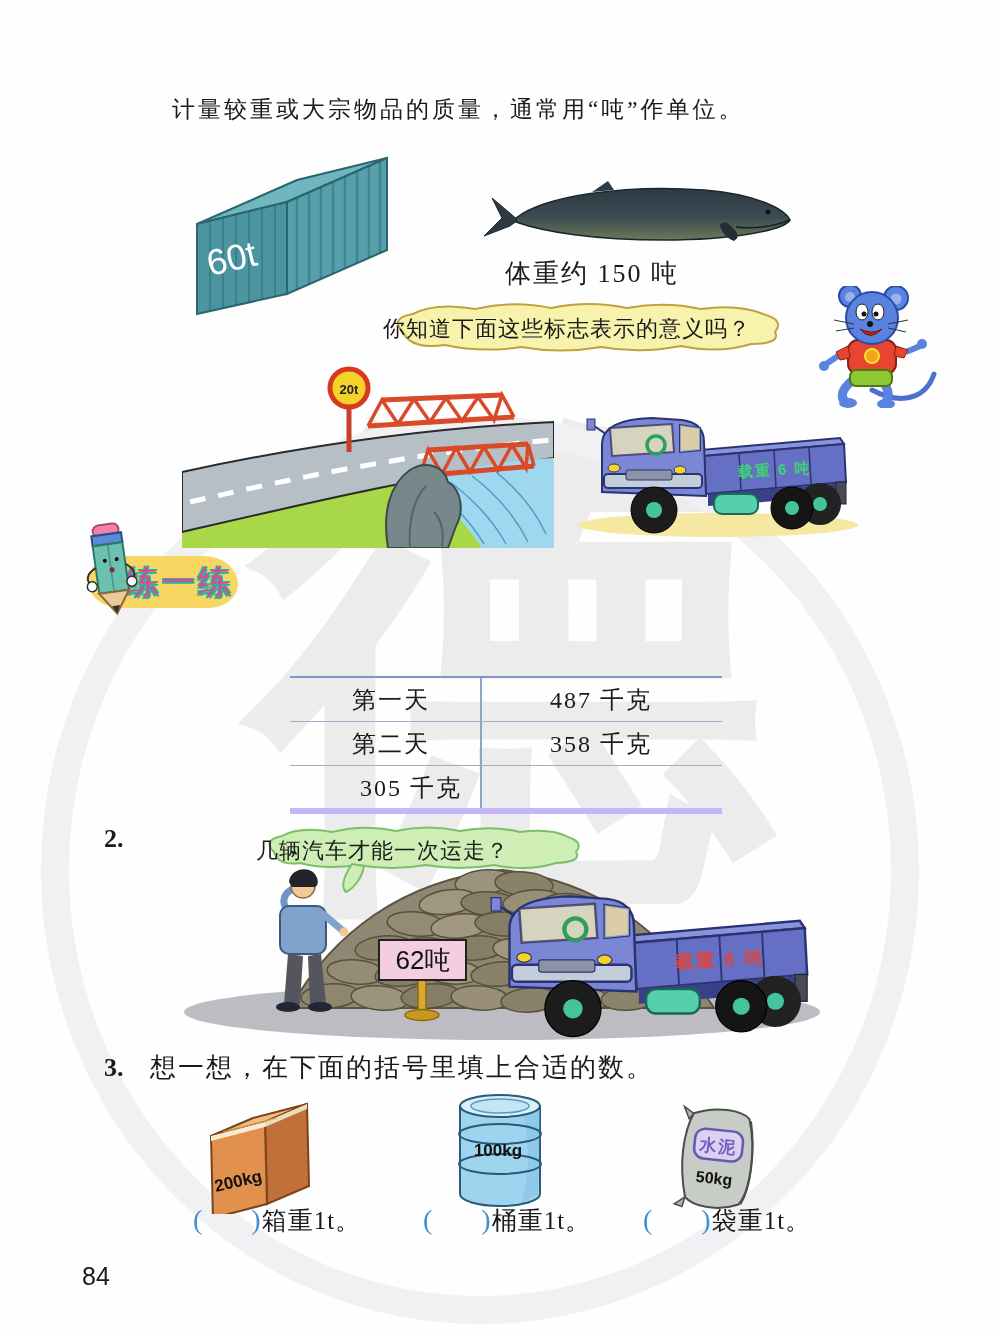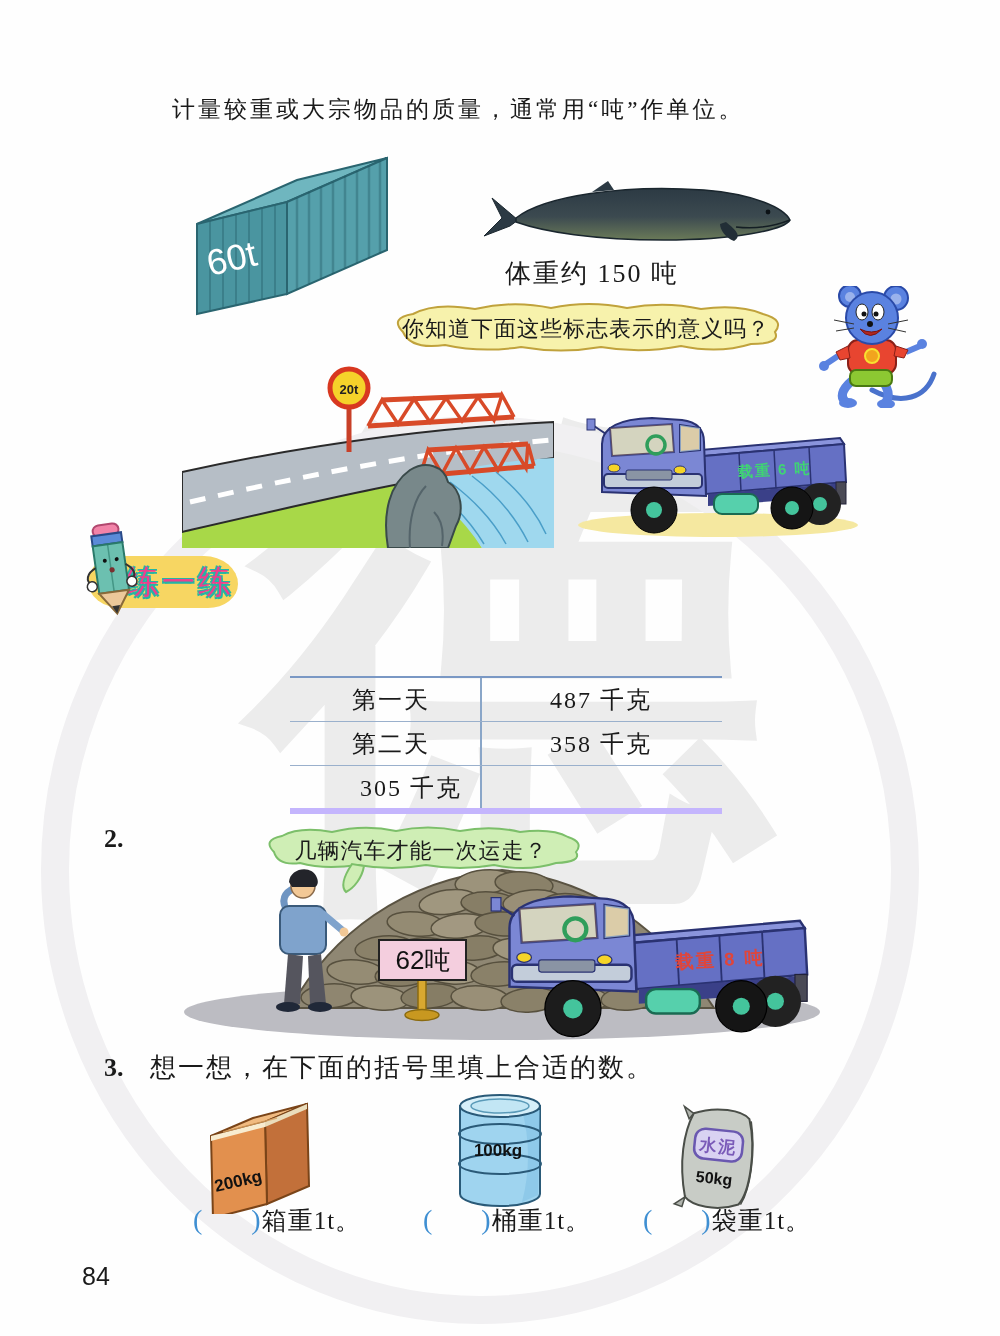--- a/index.html
+++ b/index.html
@@ -8,21 +8,21 @@
   .abs{position:absolute;}
   
   .watermark{left:250px;top:408px;font-size:520px;line-height:1;color:#ececec;
              font-weight:bold;z-index:0;user-select:none;}
   .swoosh{left:0;top:0;z-index:0;}
   .layer{z-index:2;}
   
   .intro{left:172px;top:94px;width:740px;font-size:23px;letter-spacing:3px;}
   .whale-caption{left:505px;top:256px;width:260px;text-align:left;font-size:26px;letter-spacing:2px;}
   
-  .bubble-text{position:absolute;width:100%;text-align:center;font-size:22px;letter-spacing:1px;}
+  .bubble-text{position:absolute;width:100%;text-align:left;font-size:22px;letter-spacing:1px;}
   .bubble1-wrap{left:383px;top:300px;width:406px;height:54px;}
   .bubble1-wrap .bubble-text{top:14px;}
   .bubble2-wrap{left:256px;top:824px;width:330px;height:74px;}
   .bubble2-wrap .bubble-text{top:12px;}
   
   .badge-blob{left:88px;top:556px;width:150px;height:52px;background:#f7d662;
               border-radius:30px 34px 30px 34px / 26px 28px 24px 26px;}
   .badge-label{left:126px;top:560px;font-size:33px;font-weight:normal;color:#ee3e8e;letter-spacing:3px;
                text-shadow:-1.5px -1.5px 0 #25b5a5,1.5px -1.5px 0 #25b5a5,-1.5px 1.5px 0 #25b5a5,1.5px 1.5px 0 #25b5a5;}
   .pencil{left:80px;top:522px;transform:rotate(-8deg);}

